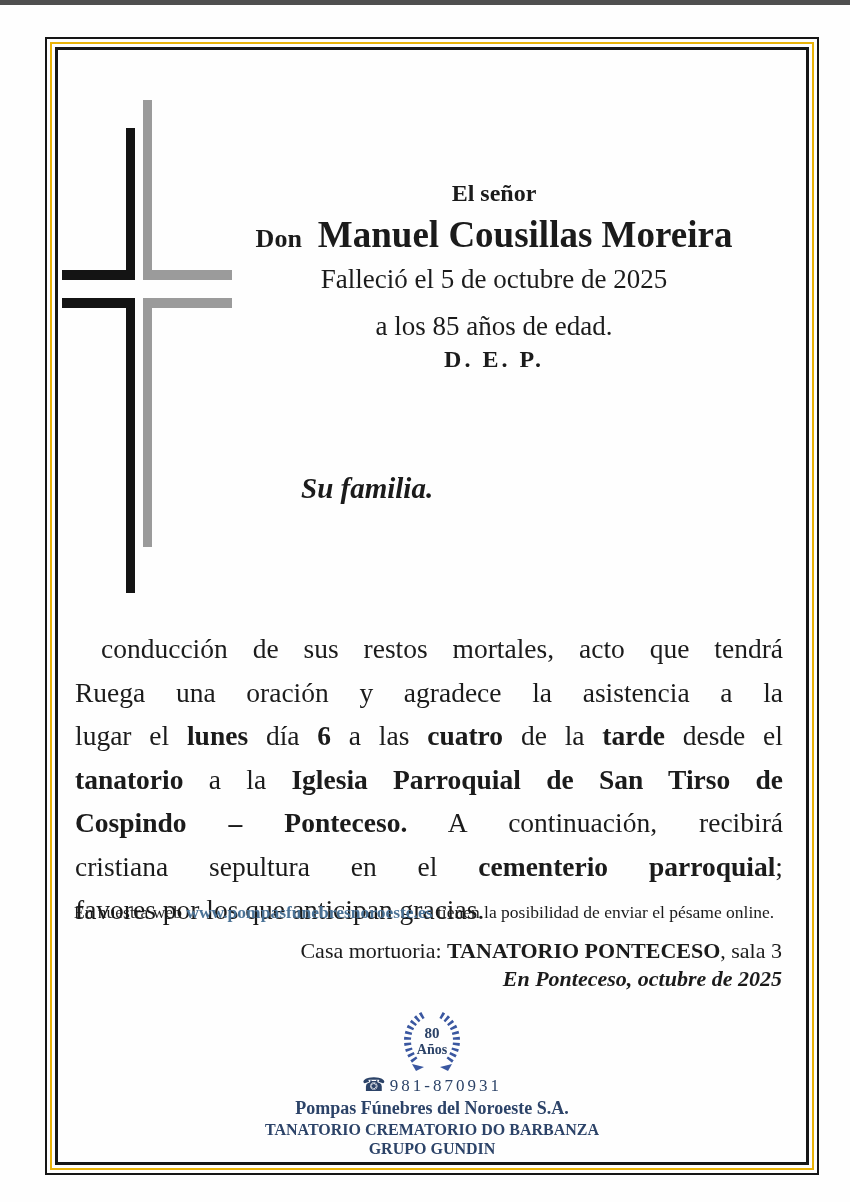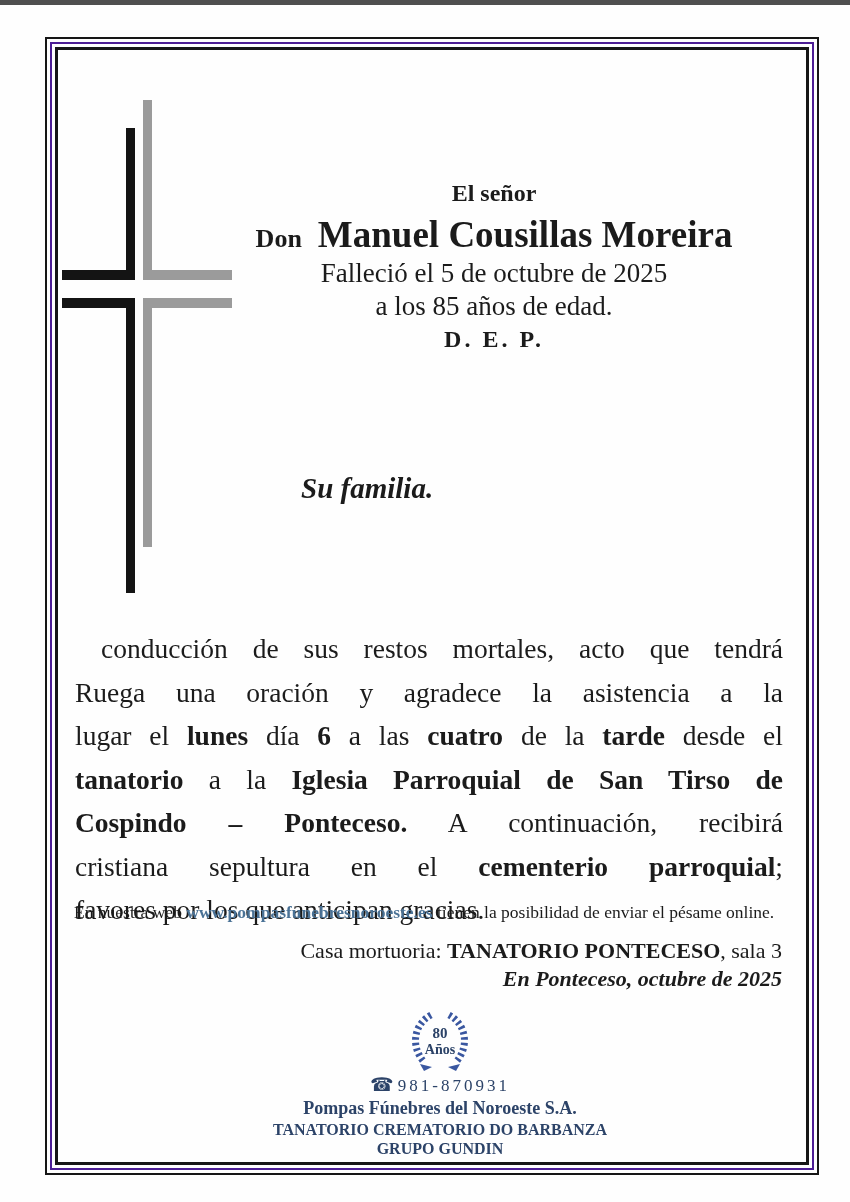--- a/index.html
+++ b/index.html
@@ -5,52 +5,52 @@
   html,body{margin:0;padding:0;}
   body{
     width:850px;height:1202px;position:relative;background:#fefefe;
     font-family:"Liberation Serif","DejaVu Serif",serif;color:#1b1b1b;
     overflow:hidden;
   }
   .scan-strip{position:absolute;left:0;top:0;width:100%;height:5px;background:#4f4f4f;}
 
   
   .frame-outer{position:absolute;left:45px;top:37px;right:31px;bottom:27px;border:2px solid #161616;}
-  .frame-mid{position:absolute;inset:3px;border:2px solid #4c1d95;}
+  .frame-mid{position:absolute;inset:3px;border:2px solid #eab308;}
   .frame-inner{position:absolute;inset:3px;border:3px solid #161616;}
   .content{position:absolute;inset:0;}
 
   .cross-svg{position:absolute;left:0;top:0;}
 
   .header{position:absolute;left:128px;top:130px;width:616px;text-align:center;}
   .salutation{font-size:24px;font-weight:700;}
   .name-line{margin-top:6px;font-weight:700;white-space:nowrap;}
   .don{font-size:26px;margin-top:20px;}
   .name{font-size:37px;margin-left:12px;}
-  .death-line1{margin-top:2px;font-size:27px;}
-  .death-line2{margin-top:2px;font-size:27px;}
+  .death-line1{margin-top:8px;font-size:27px;}
+  .death-line2{margin-top:16px;font-size:27px;}
   .dep{margin-top:4px;font-size:24px;font-weight:700;letter-spacing:3px;}
 
   .family{position:absolute;left:243px;top:422px;font-size:29px;font-weight:700;font-style:italic;}
 
   .announcement{position:absolute;left:17px;top:577px;width:708px;
     font-size:27.5px;line-height:43.5px;}
   .ann-line{text-align:justify;text-align-last:justify;}
   .ann-line:first-child{text-indent:26px;}
   .ann-line:last-child{text-align-last:left;}
   .ann-line b{font-weight:700;}
 
   .webnote{position:absolute;left:16px;top:852px;width:712px;font-size:17.5px;white-space:nowrap;}
   .weblink{color:#4a7296;font-weight:700;cursor:pointer;}
 
   .mortuary{position:absolute;right:24px;top:888px;font-size:22px;white-space:nowrap;}
   .mortuary b{font-weight:700;}
   .dateline{position:absolute;right:24px;top:916px;font-size:22px;font-weight:700;font-style:italic;}
 
-  .footer{position:absolute;left:8px;top:960px;width:100%;text-align:center;color:#2c4368;}
+  .footer{position:absolute;left:0;top:960px;width:100%;text-align:center;color:#2c4368;}
   .logo{display:block;margin:0 auto;}
   .phone-line{margin-top:1px;font-size:17px;font-weight:400;letter-spacing:3px;white-space:nowrap;}
   .phone-icon{font-size:19px;letter-spacing:0;margin-right:4px;}
   .company{margin-top:2px;font-size:18px;font-weight:700;}
   .footer-line2{margin-top:2px;font-size:16px;font-weight:700;}
   .footer-line3{margin-top:1px;font-size:16px;font-weight:700;}
 </style>
 </head>
 <body>
 

